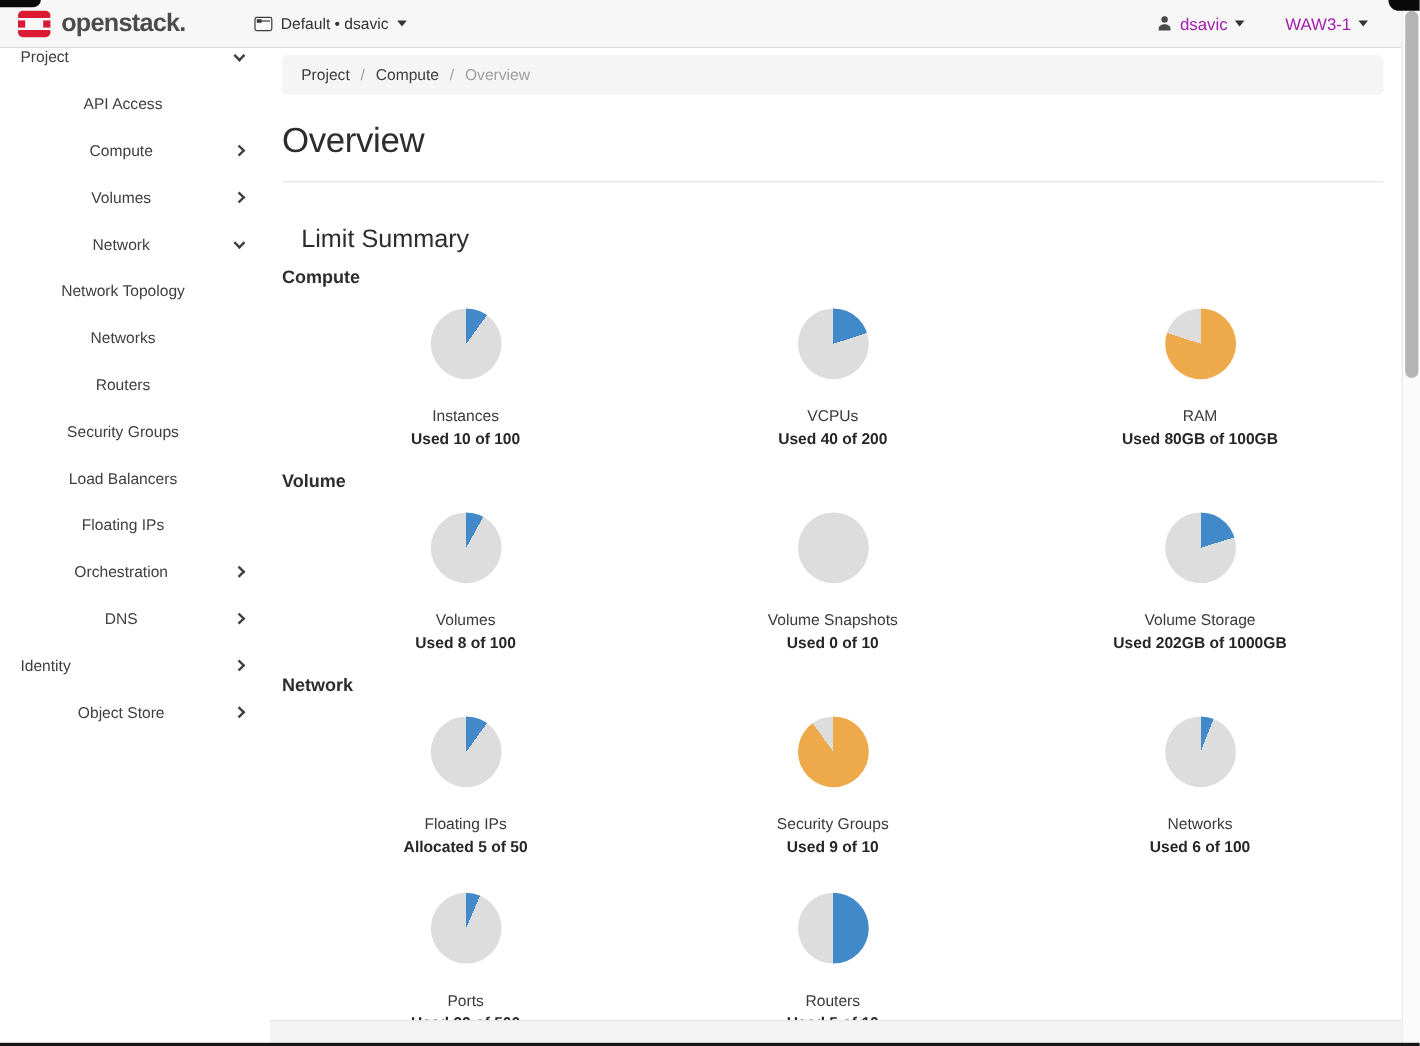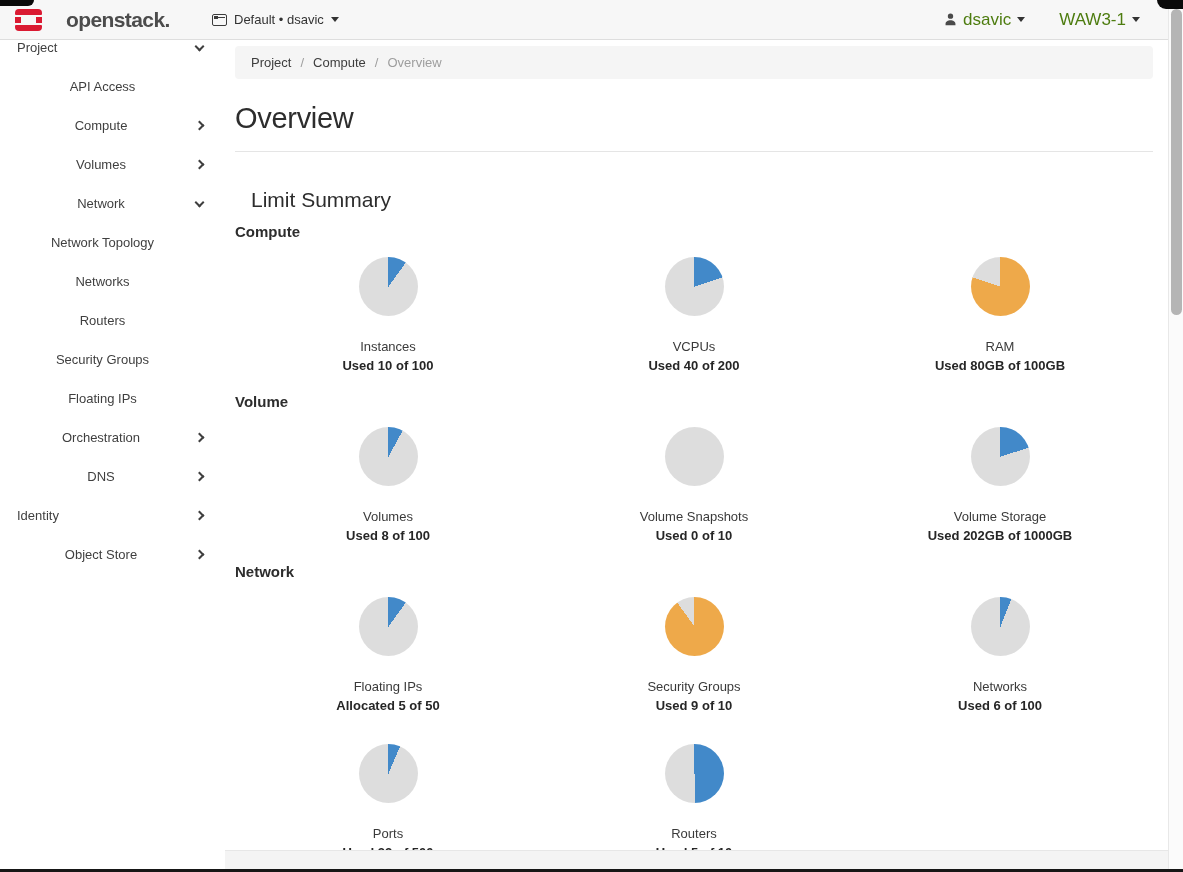--- a/index.html
+++ b/index.html
@@ -8,36 +8,36 @@
     width:1183px; height:872px; overflow:hidden; position:relative;
     font-family:"Liberation Sans", sans-serif; background:#fff; color:#333;
   }
 
   
   .navbar {
     position:absolute; top:0; left:0; right:15px; height:40px;
     background:#f7f7f7; border-bottom:1px solid #dedede;
     display:flex; align-items:center; z-index:20;
   }
-  .brand { display:flex; align-items:center; gap:24px; padding-left:15px; width:212px; }
+  .brand { display:flex; align-items:center; gap:9px; padding-left:15px; width:212px; }
   .logo-mark { position:relative; width:27px; height:22px; flex:0 0 auto; }
   .logo-mark i { position:absolute; background:#da1a32; }
   .logo-top    { top:0; left:0; right:0; height:6px; border-radius:4px 4px 1px 1px; }
   .logo-bottom { bottom:0; left:0; right:0; height:6px; border-radius:1px 1px 4px 4px; }
   .logo-left   { top:8px; left:0; width:6px; height:6px; }
   .logo-right  { top:8px; right:0; width:6px; height:6px; }
   .brand-text { font-size:21px; font-weight:700; color:#4c4c4c; letter-spacing:-0.6px; }
 
   .ctx { display:flex; align-items:center; gap:7px; font-size:13px; color:#333; cursor:pointer; }
   .win-icon { position:relative; width:15px; height:12px; border:1px solid #3c3c3c; border-radius:2px; display:inline-block; }
   .win-icon::after { content:""; position:absolute; top:2px; left:1px; right:1px; height:1px; background:#3c3c3c; }
   .win-icon::before { content:""; position:absolute; top:1px; left:1px; width:4px; height:3px; background:#3c3c3c; }
   .caret { width:0; height:0; border-left:4px solid transparent; border-right:4px solid transparent;
            border-top:5px solid #333; display:inline-block; }
-  .nav-right { margin-left:auto; display:flex; align-items:center; gap:34px; padding-right:28px; font-size:17px; color:#4d7c0f; }
+  .nav-right { margin-left:auto; display:flex; align-items:center; gap:34px; padding-right:28px; font-size:14px; color:#a21caf; }
   .nav-menu { display:flex; align-items:center; gap:6px; cursor:pointer; }
 
   
   .sidebar { position:absolute; top:40px; left:0; width:225px; bottom:3px; background:#fff; z-index:5; }
   .side-list { margin-top:-12px; }
   .side-item { height:39px; display:flex; align-items:center; font-size:13px; color:#3f3f3f; position:relative; cursor:pointer; }
   .side-item.root  { padding-left:17px; }
   .side-item.link  { justify-content:center; padding-right:20px; }
   .side-item.group { justify-content:center; padding-right:23px; }
   .chev { position:absolute; right:22px; width:7px; height:7px;
@@ -136,20 +136,23 @@
     <div class="side-item link">
       <span>Networks</span>
     </div>
     <div class="side-item link">
       <span>Routers</span>
     </div>
     <div class="side-item link">
       <span>Security Groups</span>
     </div>
     <div class="side-item link">
+      <span>Load Balancers</span>
+    </div>
+    <div class="side-item link">
       <span>Floating IPs</span>
     </div>
     <div class="side-item group">
       <span>Orchestration</span>
       <span class="chev right"></span>
     </div>
     <div class="side-item group">
       <span>DNS</span>
       <span class="chev right"></span>
     </div>

